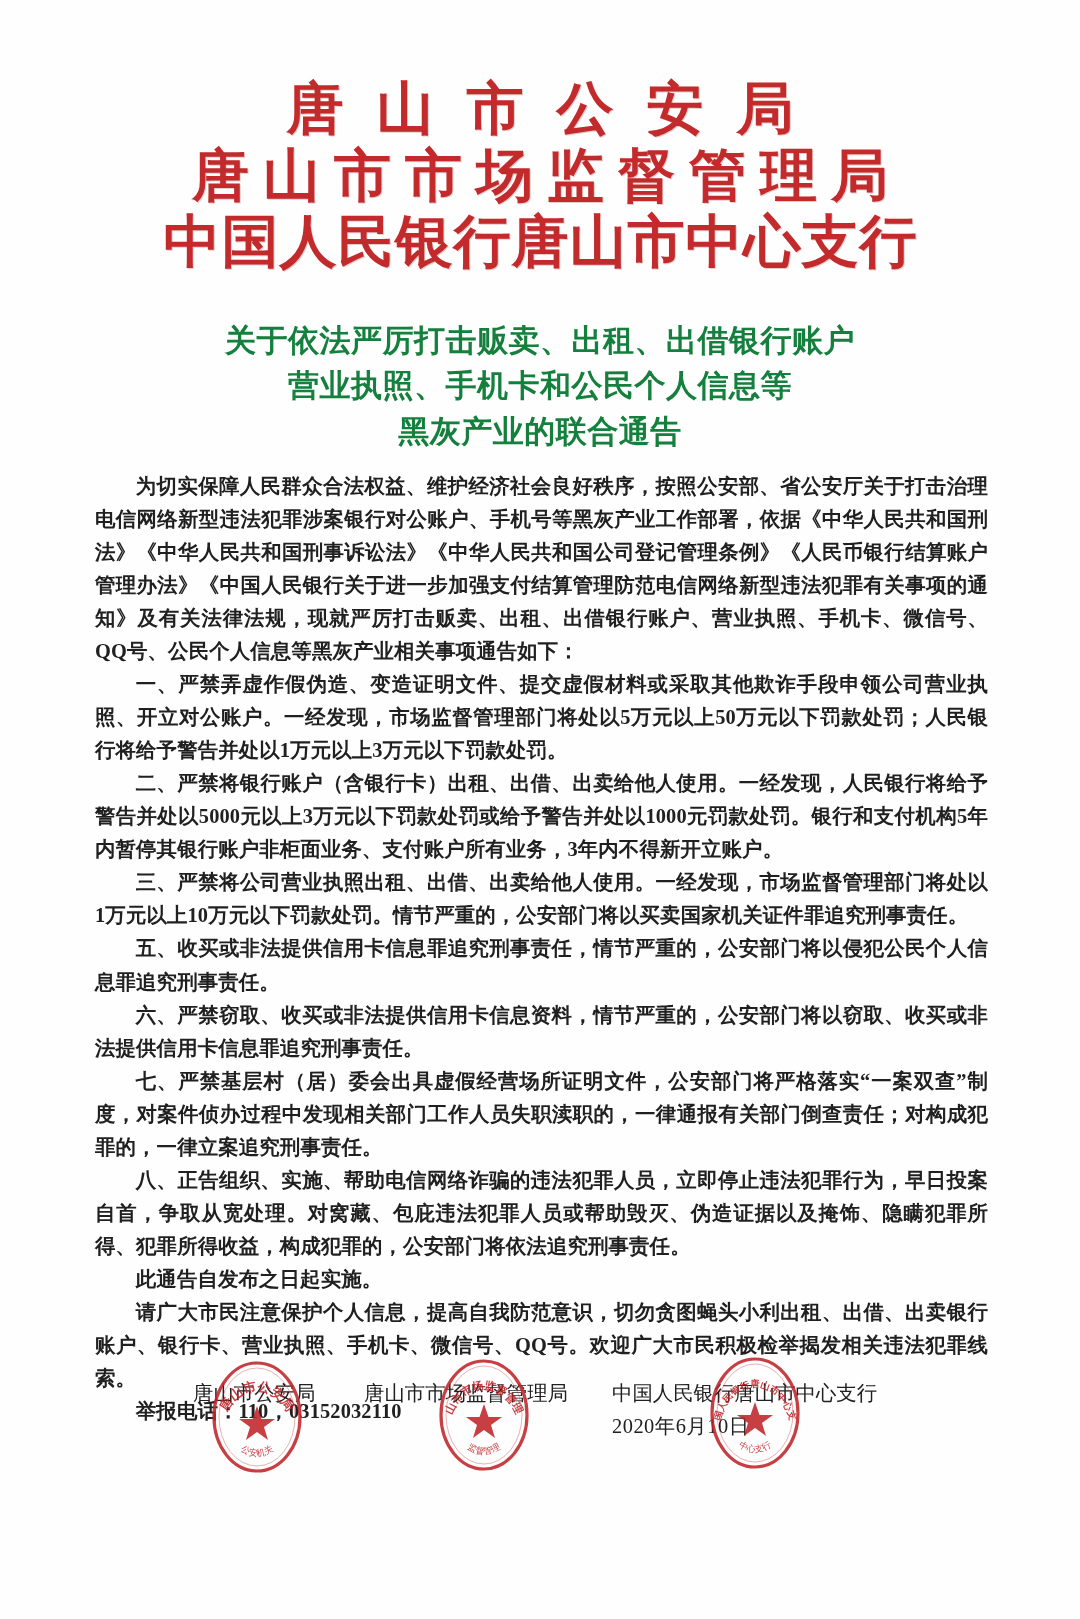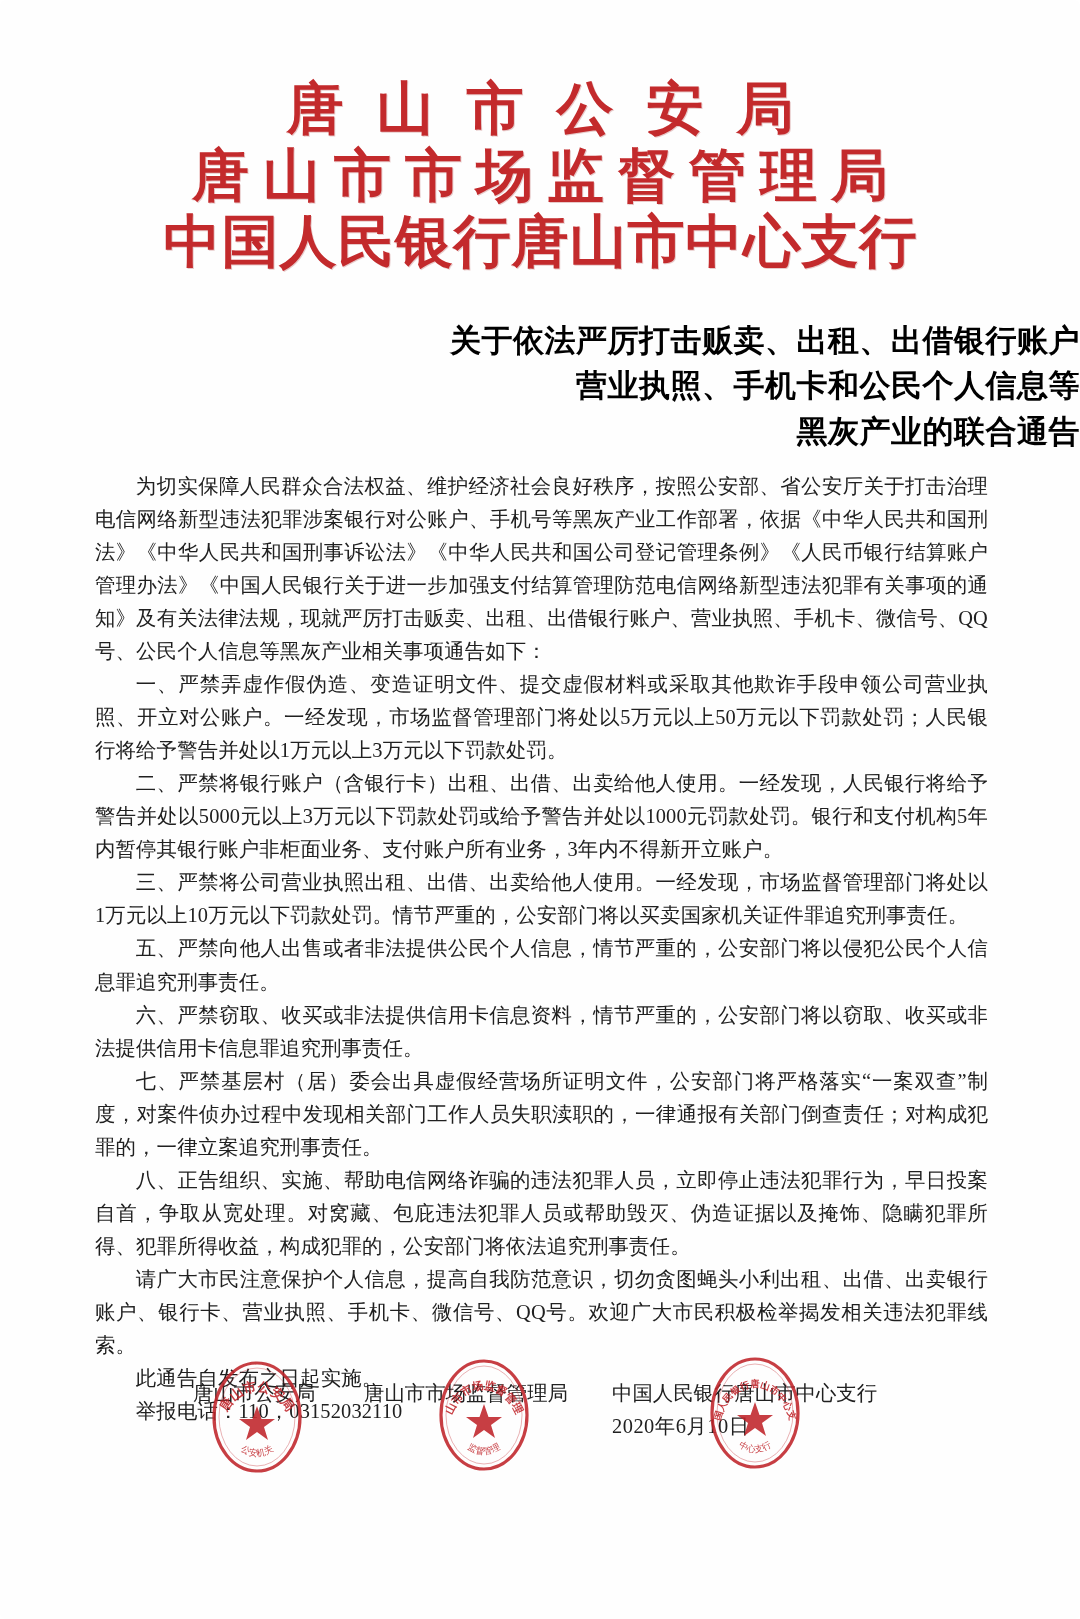--- a/index.html
+++ b/index.html
@@ -53,42 +53,43 @@
   .masthead-line.l3 {
     font-size: 57px;
     letter-spacing: 1px;
     padding-left: 1px;
     margin-top: 4px;
   }
 
   
   .doc-title {
     margin-top: 44px;
-    text-align: right;
+    text-align: center;
     font-weight: bold;
     font-size: 31px;
     line-height: 1.46;
-    color: #000000;
+    color: #15803d;
     letter-spacing: 0.5px;
   }
   .doc-title div { white-space: nowrap; }
 
   
   .body-text {
     margin: 16px 92px 0 95px;
     font-size: 20.4px;
     line-height: 1.62;
     text-align: justify;
     text-justify: inter-ideograph;
     color: #202020;
     letter-spacing: 0.15px;
   }
   .body-text p {
     margin: 0;
     text-indent: 2em;
+    font-weight: bold;
   }
 
   
   .sign-block {
     position: absolute;
     left: 0;
     right: 0;
     top: 1352px;
     height: 150px;
   }
@@ -137,26 +138,26 @@
     <div>关于依法严厉打击贩卖、出租、出借银行账户</div>
     <div>营业执照、手机卡和公民个人信息等</div>
     <div>黑灰产业的联合通告</div>
   </div>
 
   <div class="body-text">
     <p>为切实保障人民群众合法权益、维护经济社会良好秩序，按照公安部、省公安厅关于打击治理电信网络新型违法犯罪涉案银行对公账户、手机号等黑灰产业工作部署，依据《中华人民共和国刑法》《中华人民共和国刑事诉讼法》《中华人民共和国公司登记管理条例》《人民币银行结算账户管理办法》《中国人民银行关于进一步加强支付结算管理防范电信网络新型违法犯罪有关事项的通知》及有关法律法规，现就严厉打击贩卖、出租、出借银行账户、营业执照、手机卡、微信号、QQ号、公民个人信息等黑灰产业相关事项通告如下：</p>
     <p>一、严禁弄虚作假伪造、变造证明文件、提交虚假材料或采取其他欺诈手段申领公司营业执照、开立对公账户。一经发现，市场监督管理部门将处以5万元以上50万元以下罚款处罚；人民银行将给予警告并处以1万元以上3万元以下罚款处罚。</p>
     <p>二、严禁将银行账户（含银行卡）出租、出借、出卖给他人使用。一经发现，人民银行将给予警告并处以5000元以上3万元以下罚款处罚或给予警告并处以1000元罚款处罚。银行和支付机构5年内暂停其银行账户非柜面业务、支付账户所有业务，3年内不得新开立账户。</p>
     <p>三、严禁将公司营业执照出租、出借、出卖给他人使用。一经发现，市场监督管理部门将处以1万元以上10万元以下罚款处罚。情节严重的，公安部门将以买卖国家机关证件罪追究刑事责任。</p>
-    <p>五、严禁向他人出售或者非法提供公民个人信息，情节严重的，公安部门将以侵犯公民个人信息罪追究刑事责任。</p>
+    <p>五、收买或非法提供信用卡信息罪追究刑事责任，情节严重的，公安部门将以侵犯公民个人信息罪追究刑事责任。</p>
     <p>六、严禁窃取、收买或非法提供信用卡信息资料，情节严重的，公安部门将以窃取、收买或非法提供信用卡信息罪追究刑事责任。</p>
     <p>七、严禁基层村（居）委会出具虚假经营场所证明文件，公安部门将严格落实“一案双查”制度，对案件侦办过程中发现相关部门工作人员失职渎职的，一律通报有关部门倒查责任；对构成犯罪的，一律立案追究刑事责任。</p>
     <p>八、正告组织、实施、帮助电信网络诈骗的违法犯罪人员，立即停止违法犯罪行为，早日投案自首，争取从宽处理。对窝藏、包庇违法犯罪人员或帮助毁灭、伪造证据以及掩饰、隐瞒犯罪所得、犯罪所得收益，构成犯罪的，公安部门将依法追究刑事责任。</p>
+    <p>此通告自发布之日起实施。</p>
     <p>请广大市民注意保护个人信息，提高自我防范意识，切勿贪图蝇头小利出租、出借、出卖银行账户、银行卡、营业执照、手机卡、微信号、QQ号。欢迎广大市民积极检举揭发相关违法犯罪线索。</p>
-    <p>此通告自发布之日起实施。</p>
     <p>举报电话：110，03152032110</p>
   </div>
 
   <div class="sign-block">
 
     <div class="sign-col c1">唐山市公安局</div>
     <div class="sign-col c2">唐山市市场监督管理局</div>
     <div class="sign-col c3">
       <div>中国人民银行唐山市中心支行</div>
       <div class="sign-date">2020年6月10日</div>

